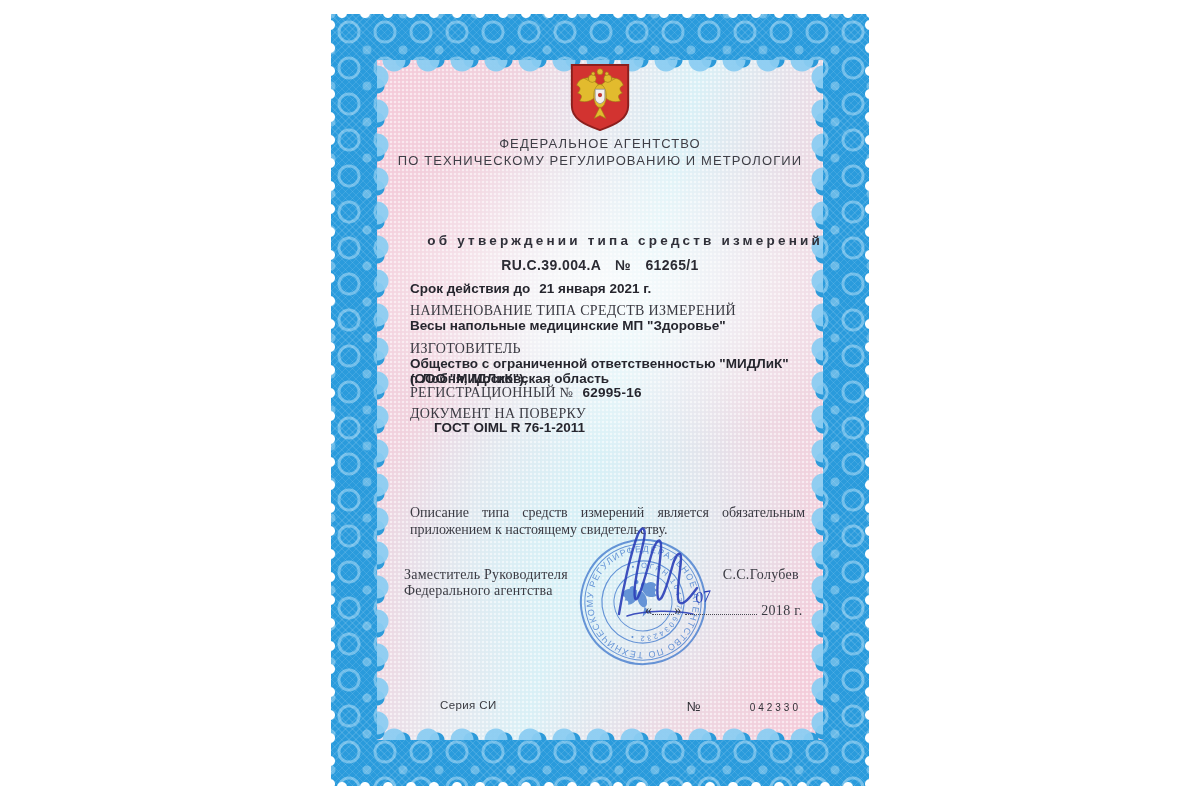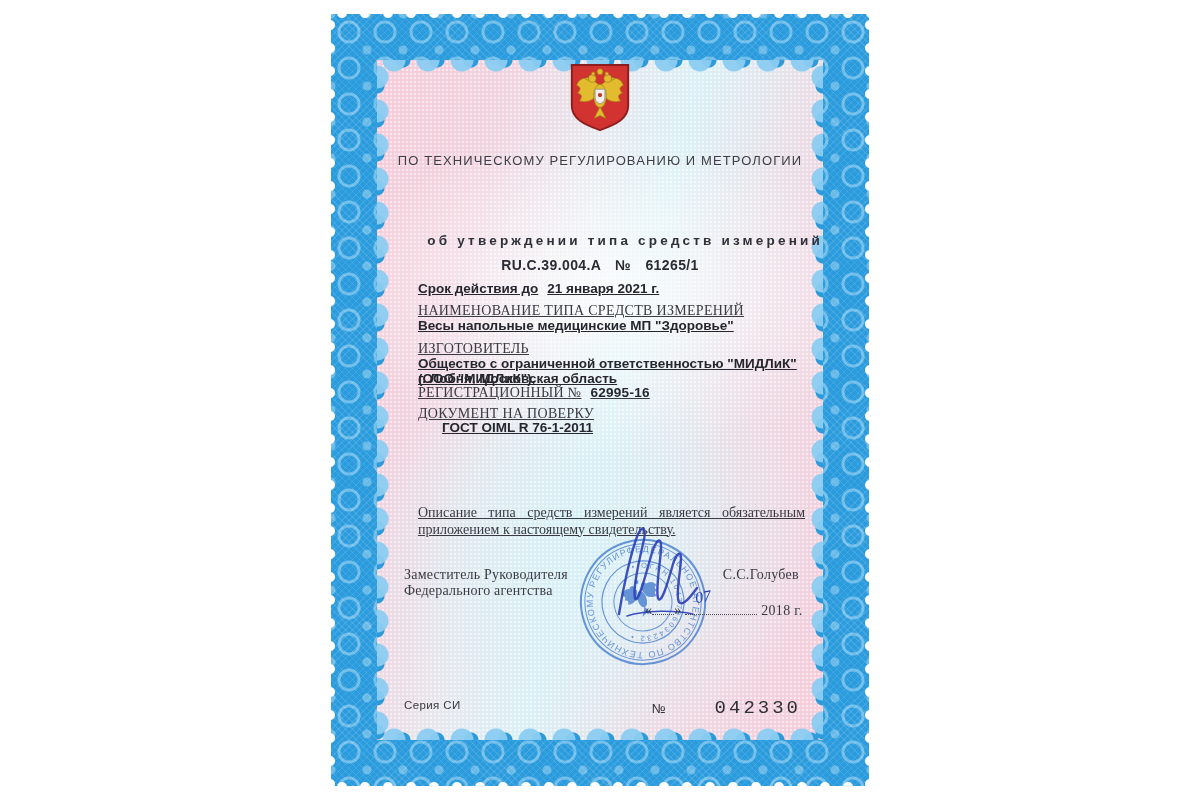--- a/index.html
+++ b/index.html
@@ -46,35 +46,35 @@
   .sc.l{top:0;bottom:0;left:0;width:18px;background:
     radial-gradient(circle at 0 50%,rgba(140,205,242,.95) 0 11px,rgba(140,205,242,0) 12px) 0 0/18px 34px repeat-y,
     radial-gradient(circle at 0 50%,#2d9bda 0 7px,rgba(45,155,218,0) 8px) 0 9px/13px 34px repeat-y;}
   .sc.r{top:0;bottom:0;right:0;width:18px;background:
     radial-gradient(circle at 100% 50%,rgba(140,205,242,.95) 0 11px,rgba(140,205,242,0) 12px) 0 0/18px 34px repeat-y,
     radial-gradient(circle at 100% 50%,#2d9bda 0 7px,rgba(45,155,218,0) 8px) 5px 9px/13px 34px repeat-y;}
 
   
   .abs{position:absolute;}
   .ctr{left:0;right:0;text-align:center;}
-  .col{left:41px;right:18px;text-decoration:underline;}
+  .col{left:33px;right:18px;}
   .serif{font-family:"Liberation Serif",serif;color:#3a3a42;font-size:14px;letter-spacing:.3px;}
   .bold-sans{font-family:"Liberation Sans",sans-serif;font-weight:bold;color:#26262e;font-size:13.5px;}
   .agency{font-size:13px;letter-spacing:1.1px;color:#3e3e46;}
   .title{font-family:"Liberation Serif",serif;font-weight:bold;font-size:44px;line-height:44px;
          color:#2b86cf;letter-spacing:1.5px;}
   .subtitle{font-size:13.5px;font-weight:bold;letter-spacing:3.2px;color:#303039;text-align:right;}
   .regcode{font-size:14px;font-weight:bold;color:#2b2b33;word-spacing:10px;letter-spacing:.4px;}
   .para{font-family:"Liberation Serif",serif;color:#3a3a42;font-size:14px;line-height:16.5px;
         text-align:justify;}
   .val{margin-left:9px;}
   .dots{display:inline-block;border-bottom:1.6px dotted #4a4a52;height:11px;vertical-align:baseline;}
   .hand{font-family:"Liberation Serif",serif;font-style:italic;color:#2b3fb8;}
-  .num{font-family:Liberation Mono, monospace;font-size:19px;letter-spacing:3px;color:#303036;padding-left:42px;}
-  .series{font-size:11.5px;color:#3a3a40;letter-spacing:.4px;}
+  .num{font-family:Liberation Sans, sans-serif;font-size:10px;letter-spacing:3px;color:#303036;padding-left:42px;}
+  .series{font-size:11.5px;color:#3a3a40;letter-spacing:.4px;margin-left:36px;}
 </style>
 </head>
 <body>
 
 <div class="cert">
   <div class="deckle t"></div>
   <div class="deckle b"></div>
   <div class="deckle l"></div>
   <div class="deckle r"></div>
 
@@ -98,20 +98,21 @@
           <circle cx="25" cy="12" r="1.8"></circle>
           <circle cx="39" cy="12" r="1.8"></circle>
           <ellipse cx="32" cy="35" rx="6.5" ry="12"></ellipse>
           <path d="M32 46 L26 58 L32 55 L38 58 Z"></path>
         </g>
         <path d="M27 28 h10 v9 c0 3.5 -2.5 5 -5 6 c-2.5 -1 -5 -2.5 -5 -6 Z" fill="#f3f0ee" stroke="#8f8f96" stroke-width=".8"></path>
         <circle cx="32" cy="34" r="2.2" fill="#c2382f"></circle>
       </svg>
     </div>
 
+    <div class="abs ctr agency" style="top:76px;">ФЕДЕРАЛЬНОЕ АГЕНТСТВО</div>
     <div class="abs ctr agency" style="top:93px;">ПО ТЕХНИЧЕСКОМУ РЕГУЛИРОВАНИЮ И МЕТРОЛОГИИ</div>
 
     <div class="abs ctr subtitle" style="top:173px;">об утверждении типа средств измерений</div>
     <div class="abs ctr regcode" style="top:197px;">RU.C.39.004.A № 61265/1</div>
 
     <div class="abs col bold-sans" style="top:221px;">
       <span>Срок действия до</span><span class="val">21 января 2021 г.</span>
     </div>
 
     <div class="abs col serif" style="top:243px;">НАИМЕНОВАНИЕ ТИПА СРЕДСТВ ИЗМЕРЕНИЙ</div>

